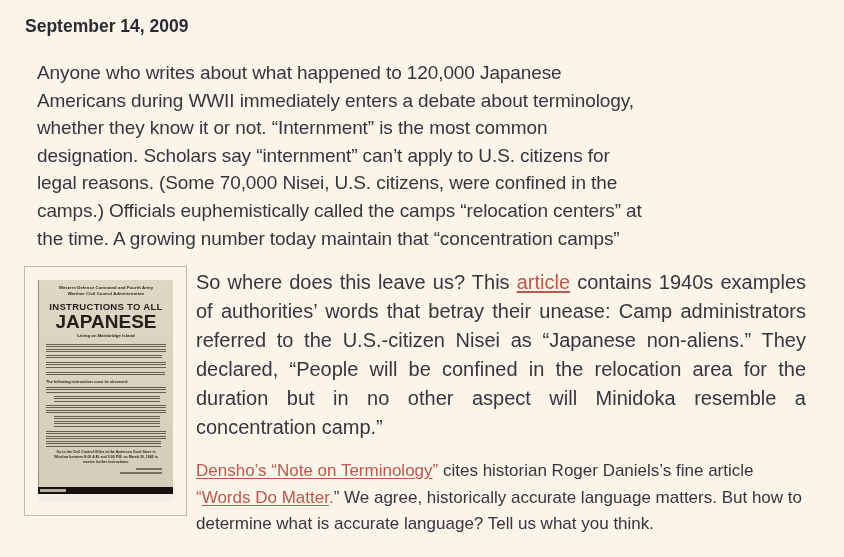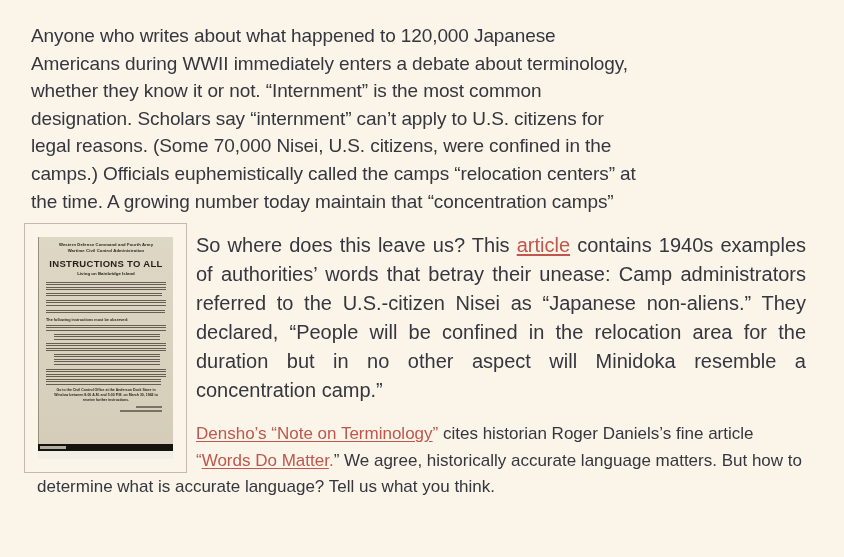--- a/index.html
+++ b/index.html
@@ -10,21 +10,21 @@
     font-family: "Liberation Sans", sans-serif;
   }
   .page { padding: 16px 22px 0 25px; }
   .date {
     margin: 0 0 22px 0;
     font-size: 17.5px; line-height: 21px; font-weight: bold;
     color: #2a2b33;
   }
   .flow::after { content: ""; display: block; clear: both; }
   .p1 {
-    margin: 6px;
+    margin: 12px;
     font-size: 19px; line-height: 27.6px;
     white-space: pre-line;
     letter-spacing: -0.1px;
   }
   .p1b { margin: 0 0 16px 0; font-size: 19px; line-height: 27.6px; }
   .p2 {
     margin: 16px;
     font-size: 20px; line-height: 29px;
     text-align: justify;
   }
@@ -69,36 +69,38 @@
   .psig { margin: 3px 4px 0 0; display: flex; flex-direction: column; align-items: flex-end; gap: 2px; }
   .sig { height: 2px; background: rgba(47,39,30,.55); }
   .pbar { height: 7px; background: #16130f; position: relative; }
   .pbar-label { position: absolute; left: 2px; top: 2px; width: 26px; height: 3px; background: #cfc9b8; opacity: .85; }
   .pwhite { height: 8px; background: #f2efe7; }
 </style>
 </head>
 <body>
 
 <main class="page">
+  <h2 class="date">September 14, 2009</h2>
 
   <div class="flow">
 
     <p class="p1">Anyone who writes about what happened to 120,000 Japanese
 Americans during WWII immediately enters a debate about terminology,
 whether they know it or not. “Internment” is the most common
 designation. Scholars say “internment” can’t apply to U.S. citizens for
 legal reasons. (Some 70,000 Nisei, U.S. citizens, were confined in the
 camps.) Officials euphemistically called the camps “relocation centers” at
 the time. A growing number today maintain that “concentration camps”</p>
 
     <figure class="poster">
       <div class="paper">
         <div class="ph1">Western Defense Command and Fourth Army</div>
         <div class="ph1">Wartime Civil Control Administration</div>
         <div class="pt1">INSTRUCTIONS TO ALL</div>
+        <div class="pt2">JAPANESE</div>
         <div class="ps">Living on Bainbridge Island</div>
 
         <div class="pbody">
           <div class="tl" style="height:8px"></div>
           <div class="tl" style="height:5px;width:97%"></div>
           <div class="tl" style="height:7px"></div>
           <div class="tl" style="height:5px;width:99%"></div>
 
           <div class="psec">The following instructions must be observed:</div>
 

